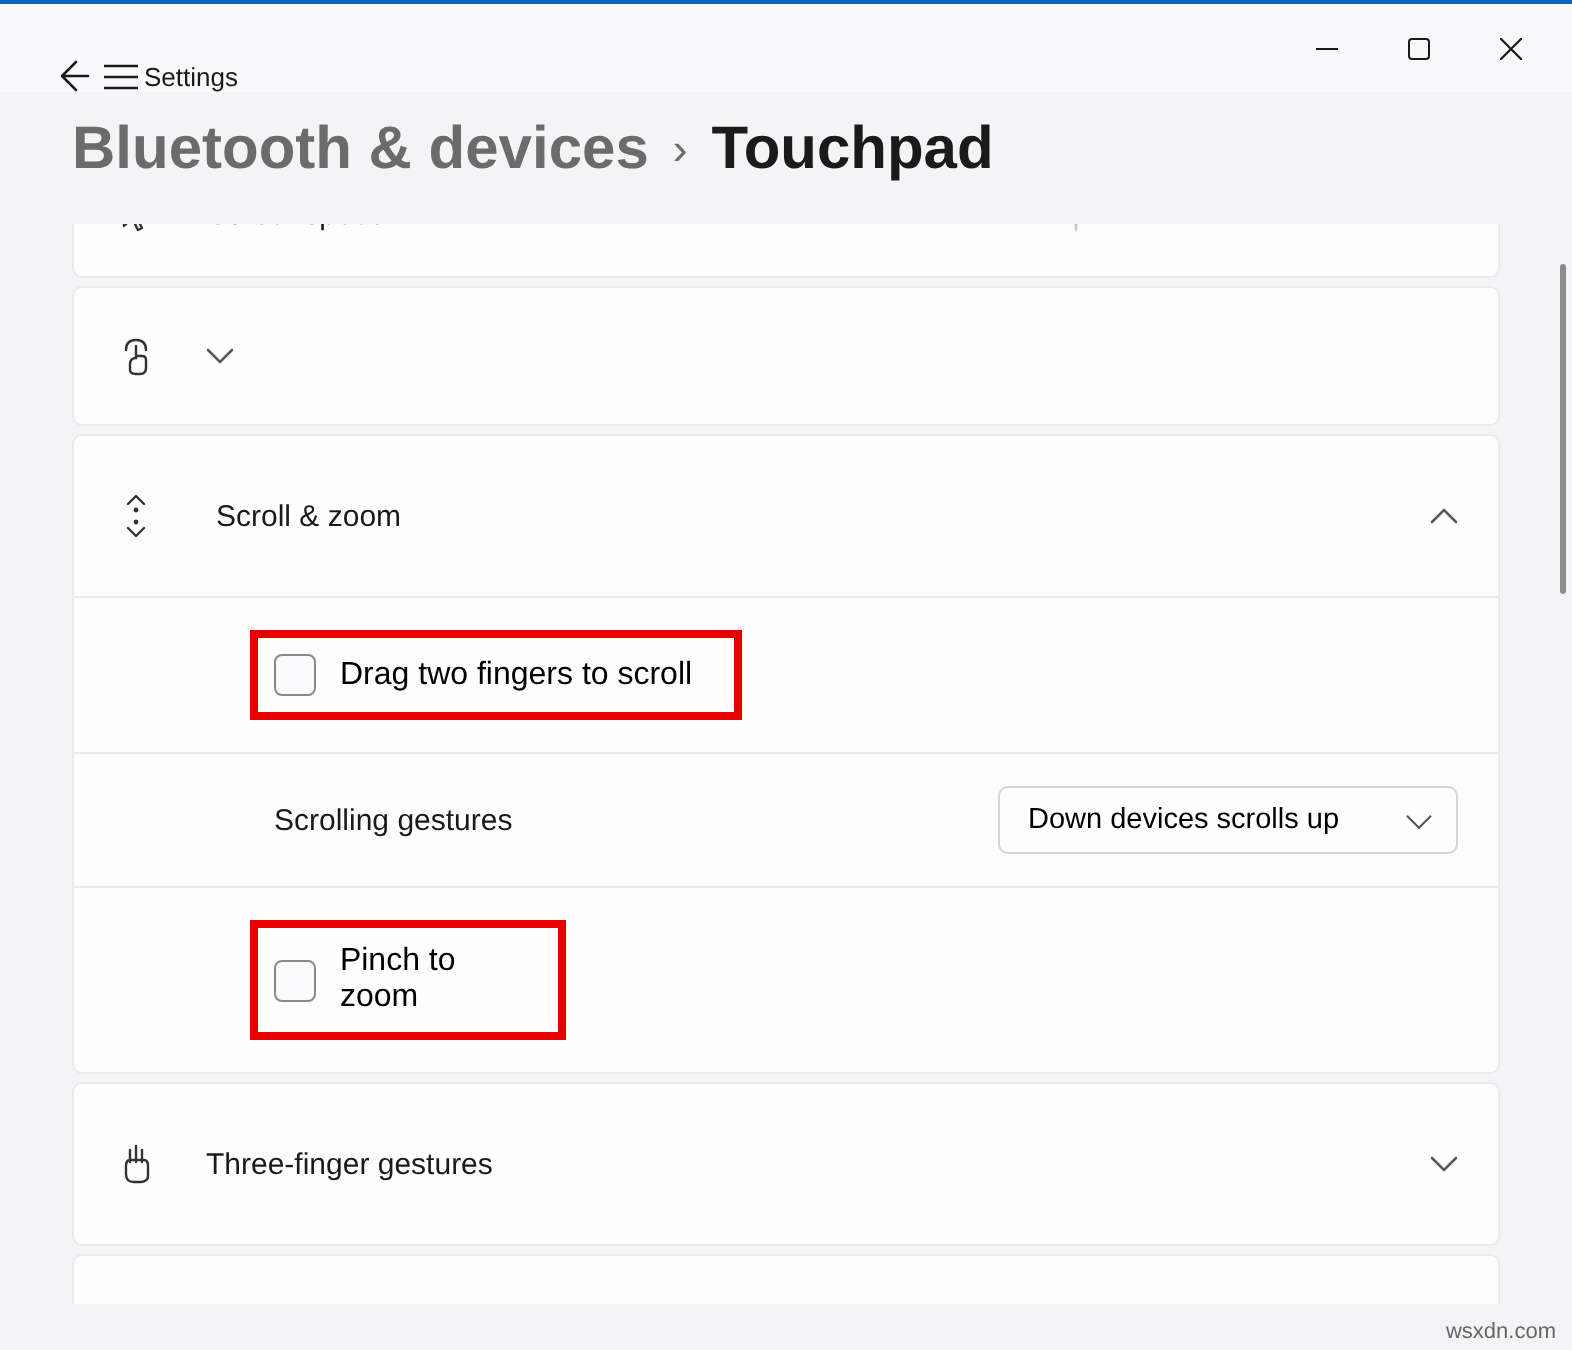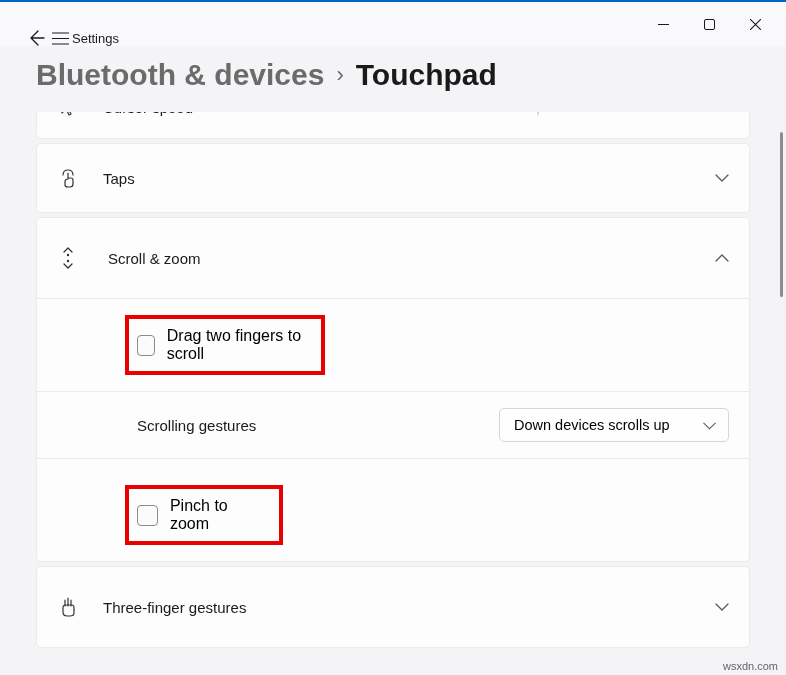--- a/index.html
+++ b/index.html
@@ -144,22 +144,22 @@
       border: 1.3px solid #8a8a8a;
       border-radius: 4px;
       background: #fbfbfe;
       cursor: pointer;
     }
     .highlight {
       border: 4px solid #e90000;
       padding: 8px 8px;
       margin-left: -12px;
     }
-    .highlight.h1 { width:200px; }
-    .highlight.h2 { width:158px;margin-top:10px; }
+    .highlight.h1 { width:246px; }
+    .highlight.h2 { width:158px; }
     .sub-row.with-highlight { padding-left: 100px; }
     .dropdown {
       border: 1px solid #d6d6d6;
       border-radius: 5px;
       padding: 8px 36px 8px 14px;
       background: #fefefe;
       position: relative;
       font-size: 14.5px;
       cursor: pointer;
       min-width: 230px;
@@ -258,21 +258,20 @@
     </div>
   </div>
 
   <div class="card">
     <div class="card-header">
       <span class="hicon">
         <svg width="20" height="20">
             <path d="M10 2 Q5 2 5 7 M10 2 Q15 2 15 7 M10 5 L10 11 Q7 11 7 14 L7 17 Q7 19 10 19 L12 19 Q15 19 15 16 L15 12 Q15 10 13 10 L10 10" fill="none" stroke="#333" stroke-width="1.2" stroke-linecap="round"></path>
           </svg>
       </span>
-      <span class="htitle">Taps</span>
       <span class="hchev">
         <svg width="14" height="8">
             <path d="M1 1 L7 7 L13 1" fill="none" stroke="#5a5a5a" stroke-width="1.3" stroke-linecap="round"></path>
           </svg>
       </span>
     </div>
   </div>
 
   <div class="card">
     <div class="card-header" style="min-height:80px;gap:29px;">

